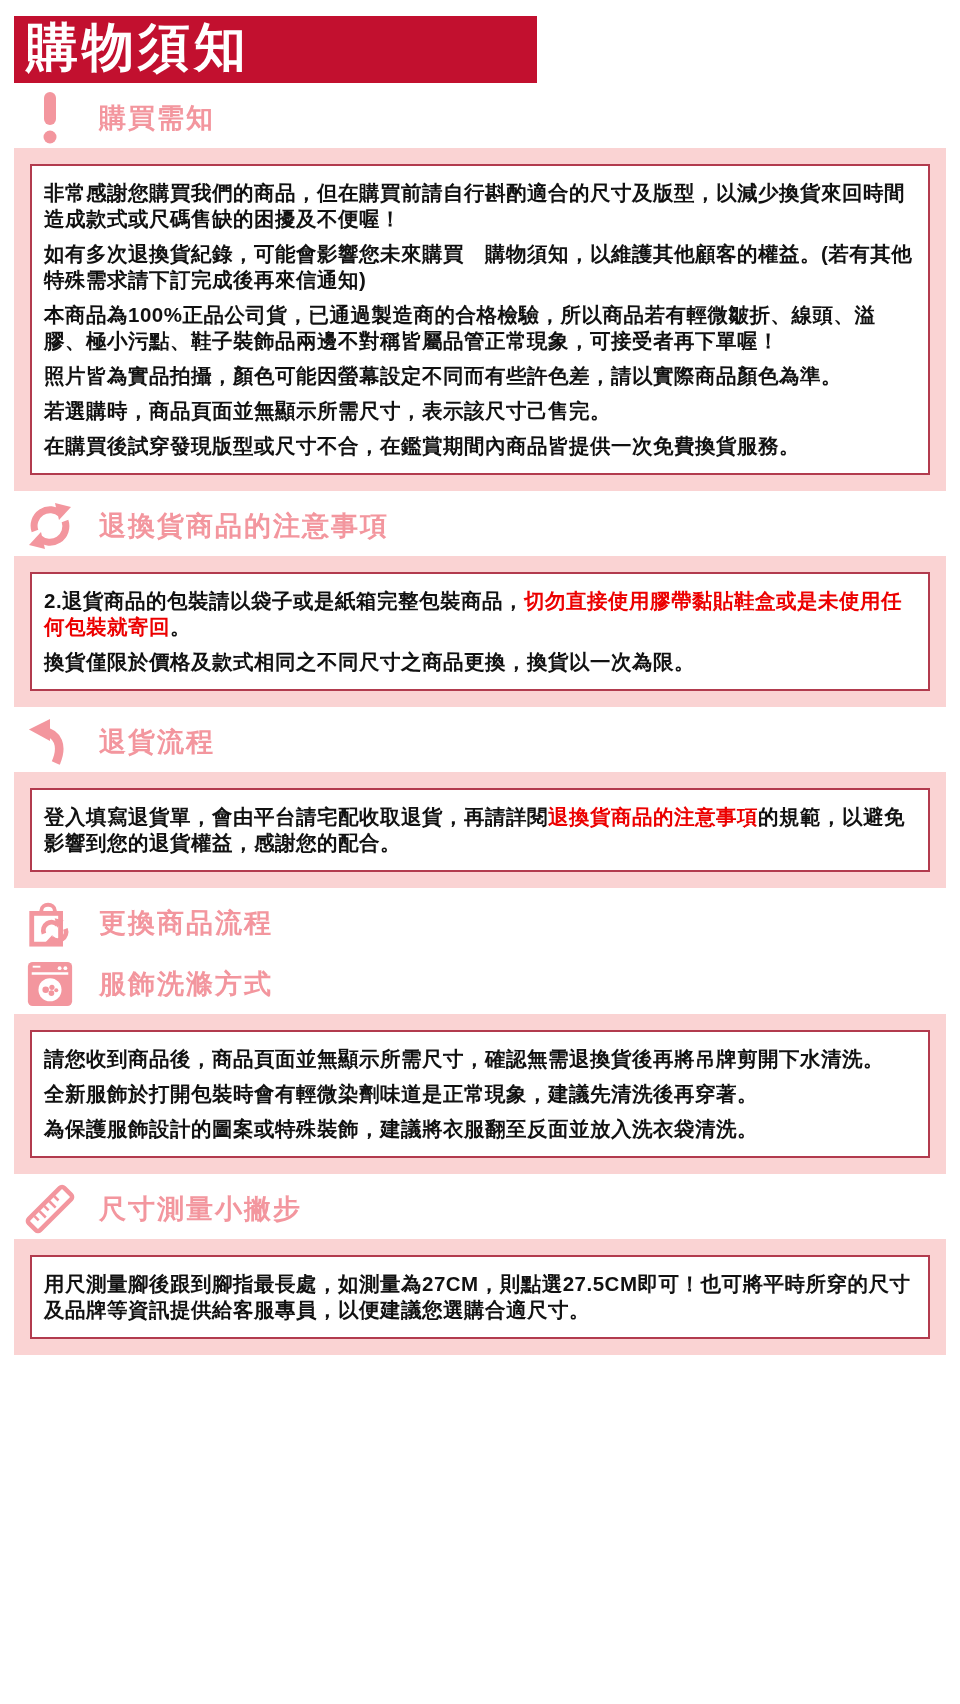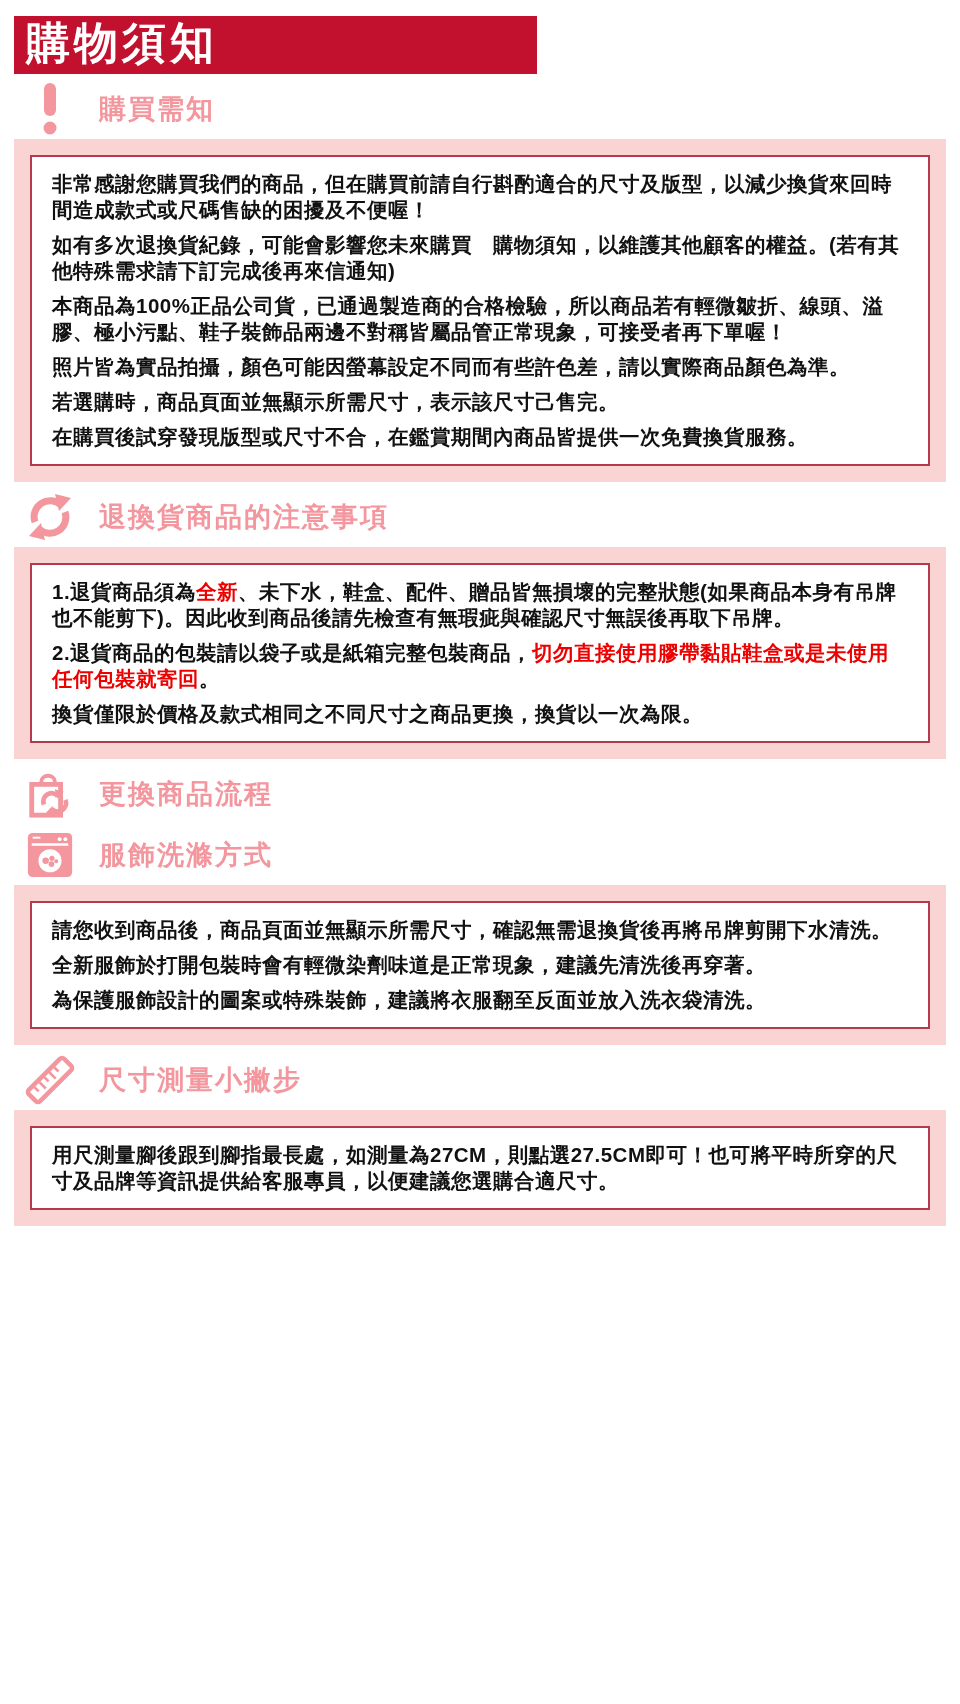--- a/index.html
+++ b/index.html
@@ -11,21 +11,21 @@
   }
   *{box-sizing:border-box;}
   body{margin:0;background:#ffffff;font-family:"Liberation Sans","DejaVu Sans",sans-serif;}
   .page{width:960px;height:1704px;overflow:hidden;background:#fff;}
 
   .titlebar{
     margin:16px 14px 0 14px;
     width:523px;
     background:var(--red);
     color:#fff;
-    font-size:44px;
+    font-size:52px;
     font-weight:bold;
     letter-spacing:4px;
     line-height:1.1;
     padding:3px 12px 7px 12px;
   }
 
   .sec-head{
     display:flex;
     align-items:center;
     gap:23px;
@@ -49,21 +49,21 @@
   }
 
   .box-outer{
     margin:0 14px;
     background:var(--boxbg);
     padding:16px;
   }
   .box-inner{
     background:#fff;
     border:2px solid var(--boxborder);
-    padding:5px 20px;
+    padding:5px 12px;
   }
   .para{
     margin:9px 0;
     font-size:20.5px;
     line-height:26px;
     font-weight:bold;
     color:#111;
     letter-spacing:0.5px;
   }
   .para .red{color:var(--em);}
@@ -104,27 +104,42 @@
           <path d="M9 29 A16 16 0 0 1 35 12" fill="none" stroke="#F3969E" stroke-width="7"></path>
           <polygon points="29,1 45,5 33,18" fill="#F3969E"></polygon>
           <path d="M39 19 A16 16 0 0 1 13 36" fill="none" stroke="#F3969E" stroke-width="7"></path>
           <polygon points="19,47 3,43 15,30" fill="#F3969E"></polygon>
         </svg>
       </span>
       <h2 class="sec-title">退換貨商品的注意事項</h2>
     </div>
     <div class="box-outer">
       <div class="box-inner">
-          <p class="para"><span>1.退貨商品須為</span><span class="red">全新</span><span>、未下水，鞋盒、配件、贈品皆無損壞的完整狀態(如果商品本身有吊牌也不能剪下)。因此收到商品後請先檢查有無瑕疵與確認尺寸無誤後再取下吊牌。</span></p>
           <p class="para"><span>2.退貨商品的包裝請以袋子或是紙箱完整包裝商品，</span><span class="red">切勿直接使用膠帶黏貼鞋盒或是未使用任何包裝就寄回</span><span>。</span></p>
           <p class="para"><span>換貨僅限於價格及款式相同之不同尺寸之商品更換，換貨以一次為限。</span></p>
         </div>
     </div>
   </section>
 
+  <section>
+    <div class="sec-head">
+      <span class="sec-icon">
+        <svg width="46" height="52" viewBox="0 0 48 52" aria-hidden="true">
+          <path d="M18 15 C32 17 38 30 30 48" fill="none" stroke="#F3969E" stroke-width="9"></path>
+          <polygon points="2,13 24,2 24,25" fill="#F3969E"></polygon>
+        </svg>
+      </span>
+      <h2 class="sec-title">退貨流程</h2>
+    </div>
+    <div class="box-outer">
+      <div class="box-inner">
+          <p class="para"><span>登入填寫退貨單，會由平台請宅配收取退貨，再請詳閱</span><span class="red">退換貨商品的注意事項</span><span>的規範，以避免影響到您的退貨權益，感謝您的配合。</span></p>
+        </div>
+    </div>
+  </section>
 
   <section>
     <div class="sec-head">
       <span class="sec-icon">
         <svg width="50" height="52" viewBox="0 0 52 52" aria-hidden="true">
           <path d="M17 17 v-4 c0-8 14-8 14 0 v4" fill="none" stroke="#F3969E" stroke-width="4"></path>
           <rect x="7" y="16" width="30" height="32" fill="#fff" stroke="#F3969E" stroke-width="5"></rect>
           <g transform="translate(16,21) scale(0.62)">
             <path d="M6 26 A14 14 0 0 1 29 11" fill="none" stroke="#F3969E" stroke-width="8"></path>
             <polygon points="24,0 39,4 28,16" fill="#F3969E"></polygon>

